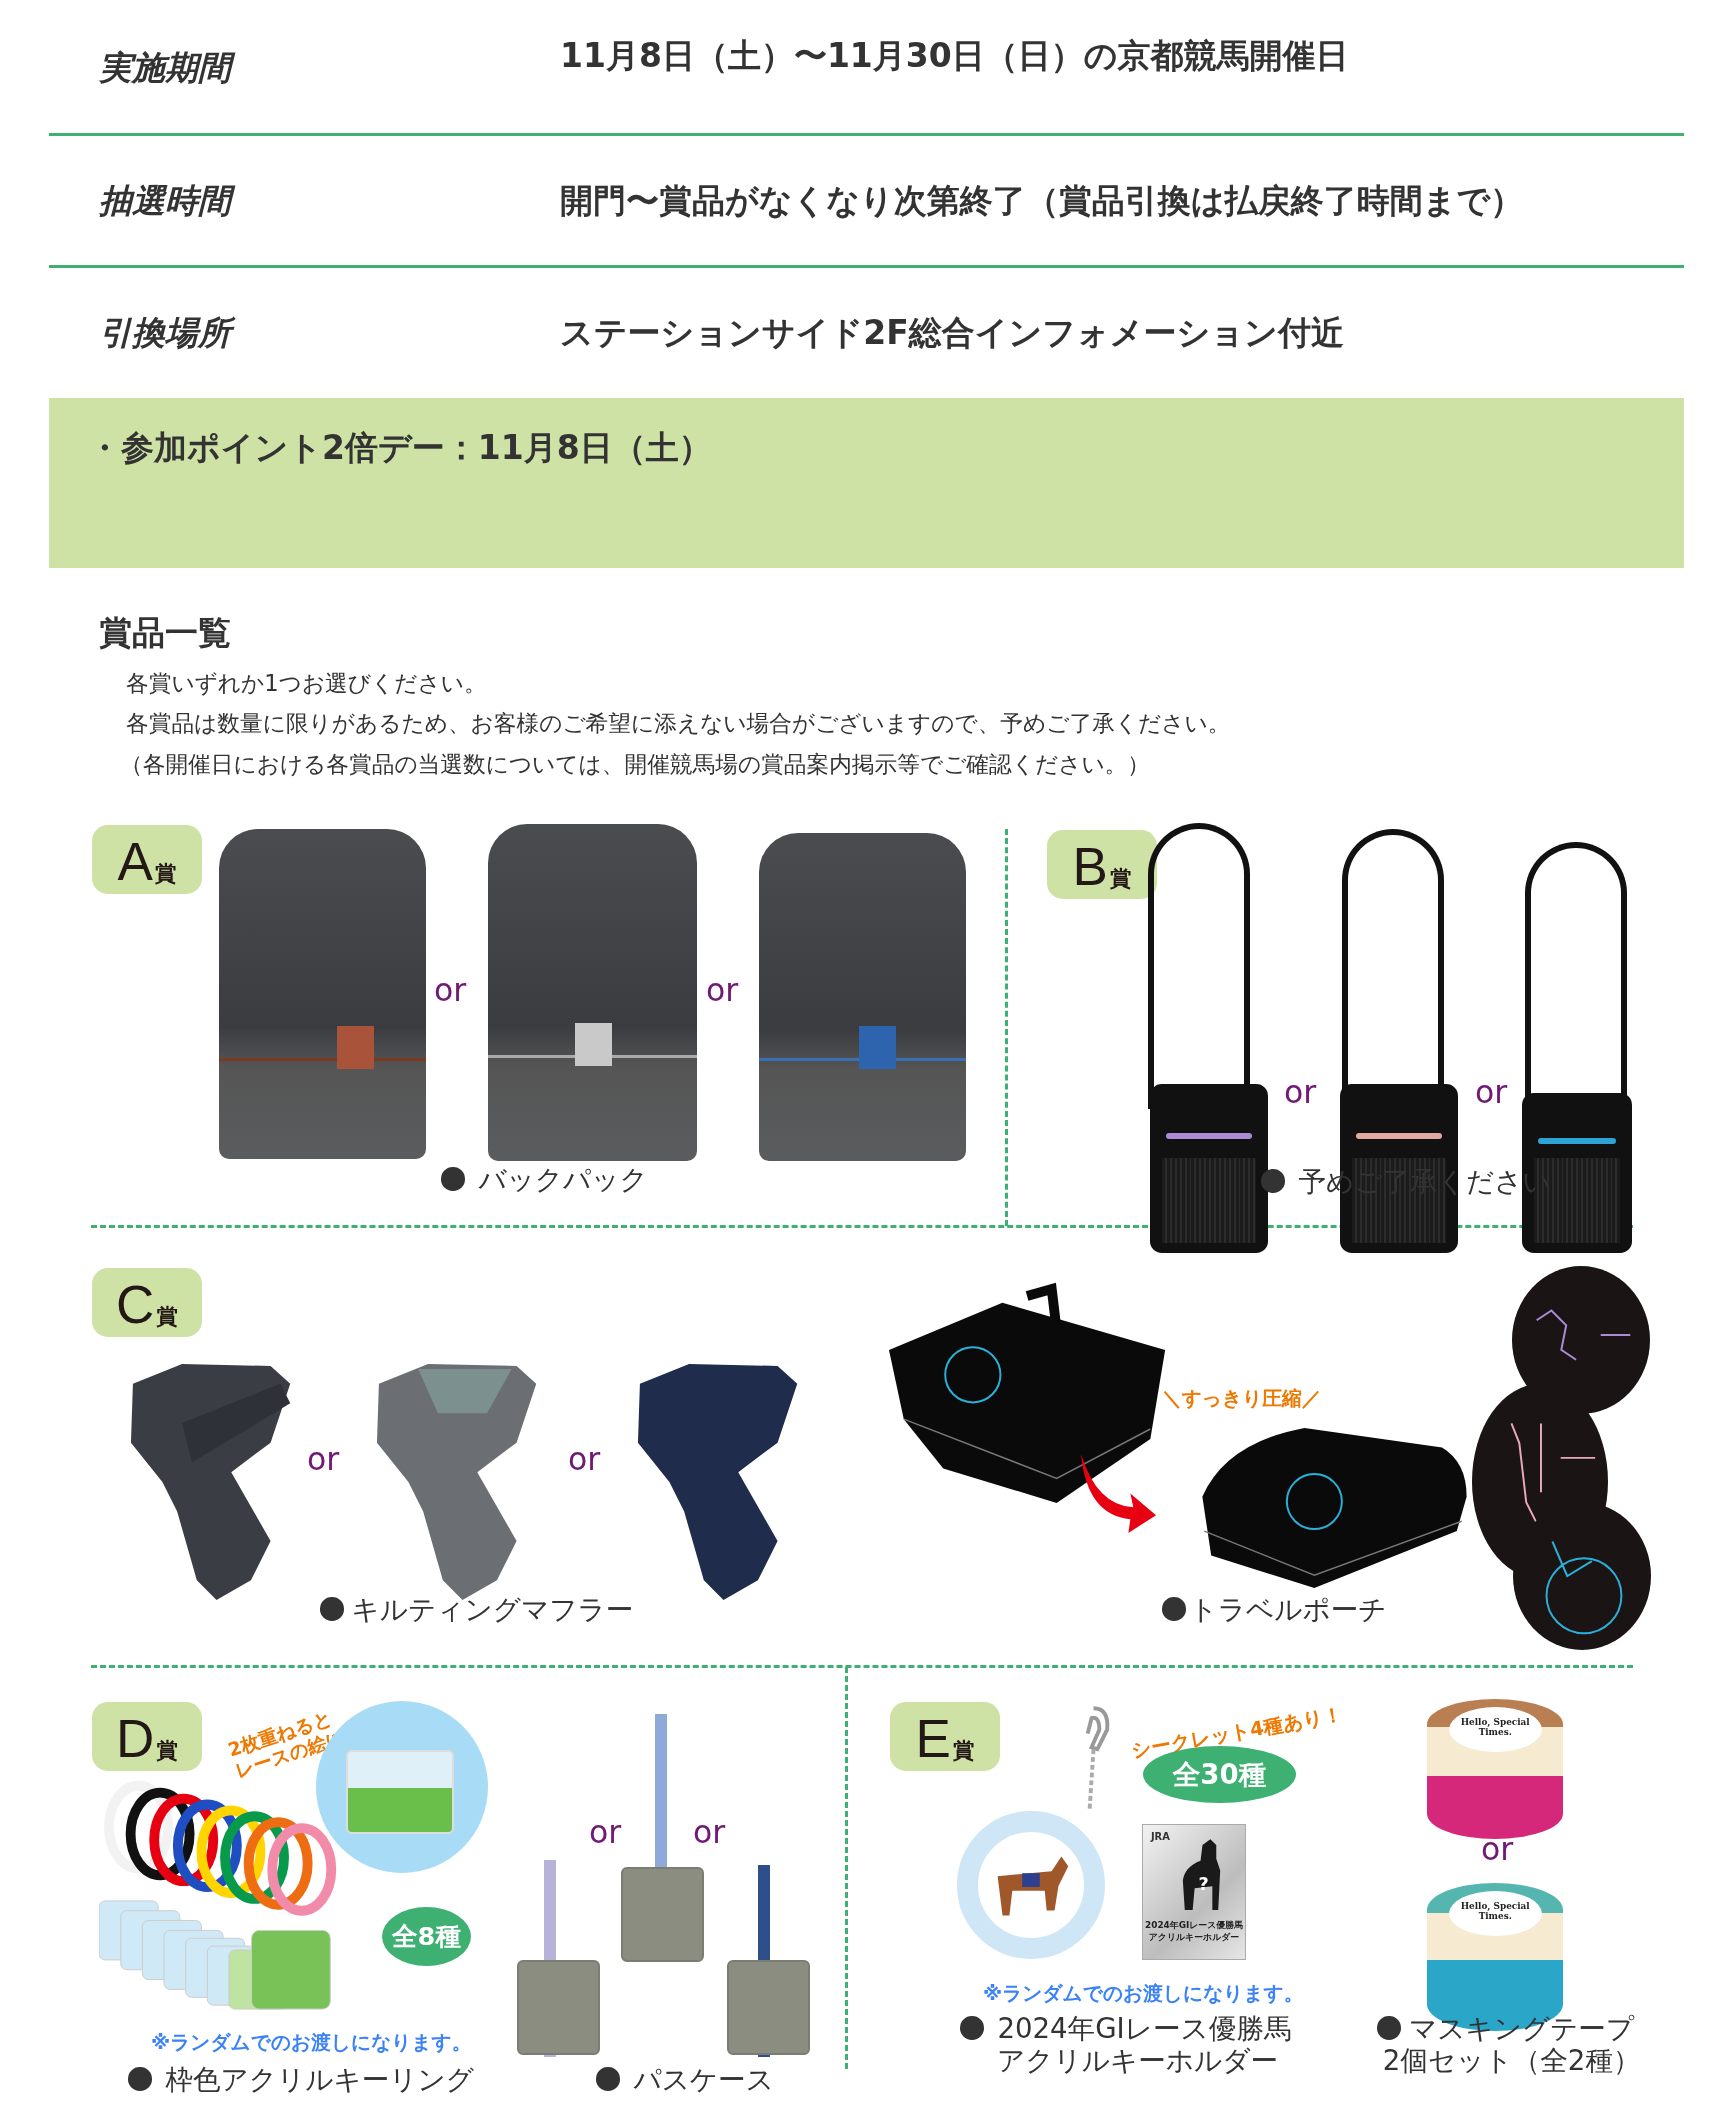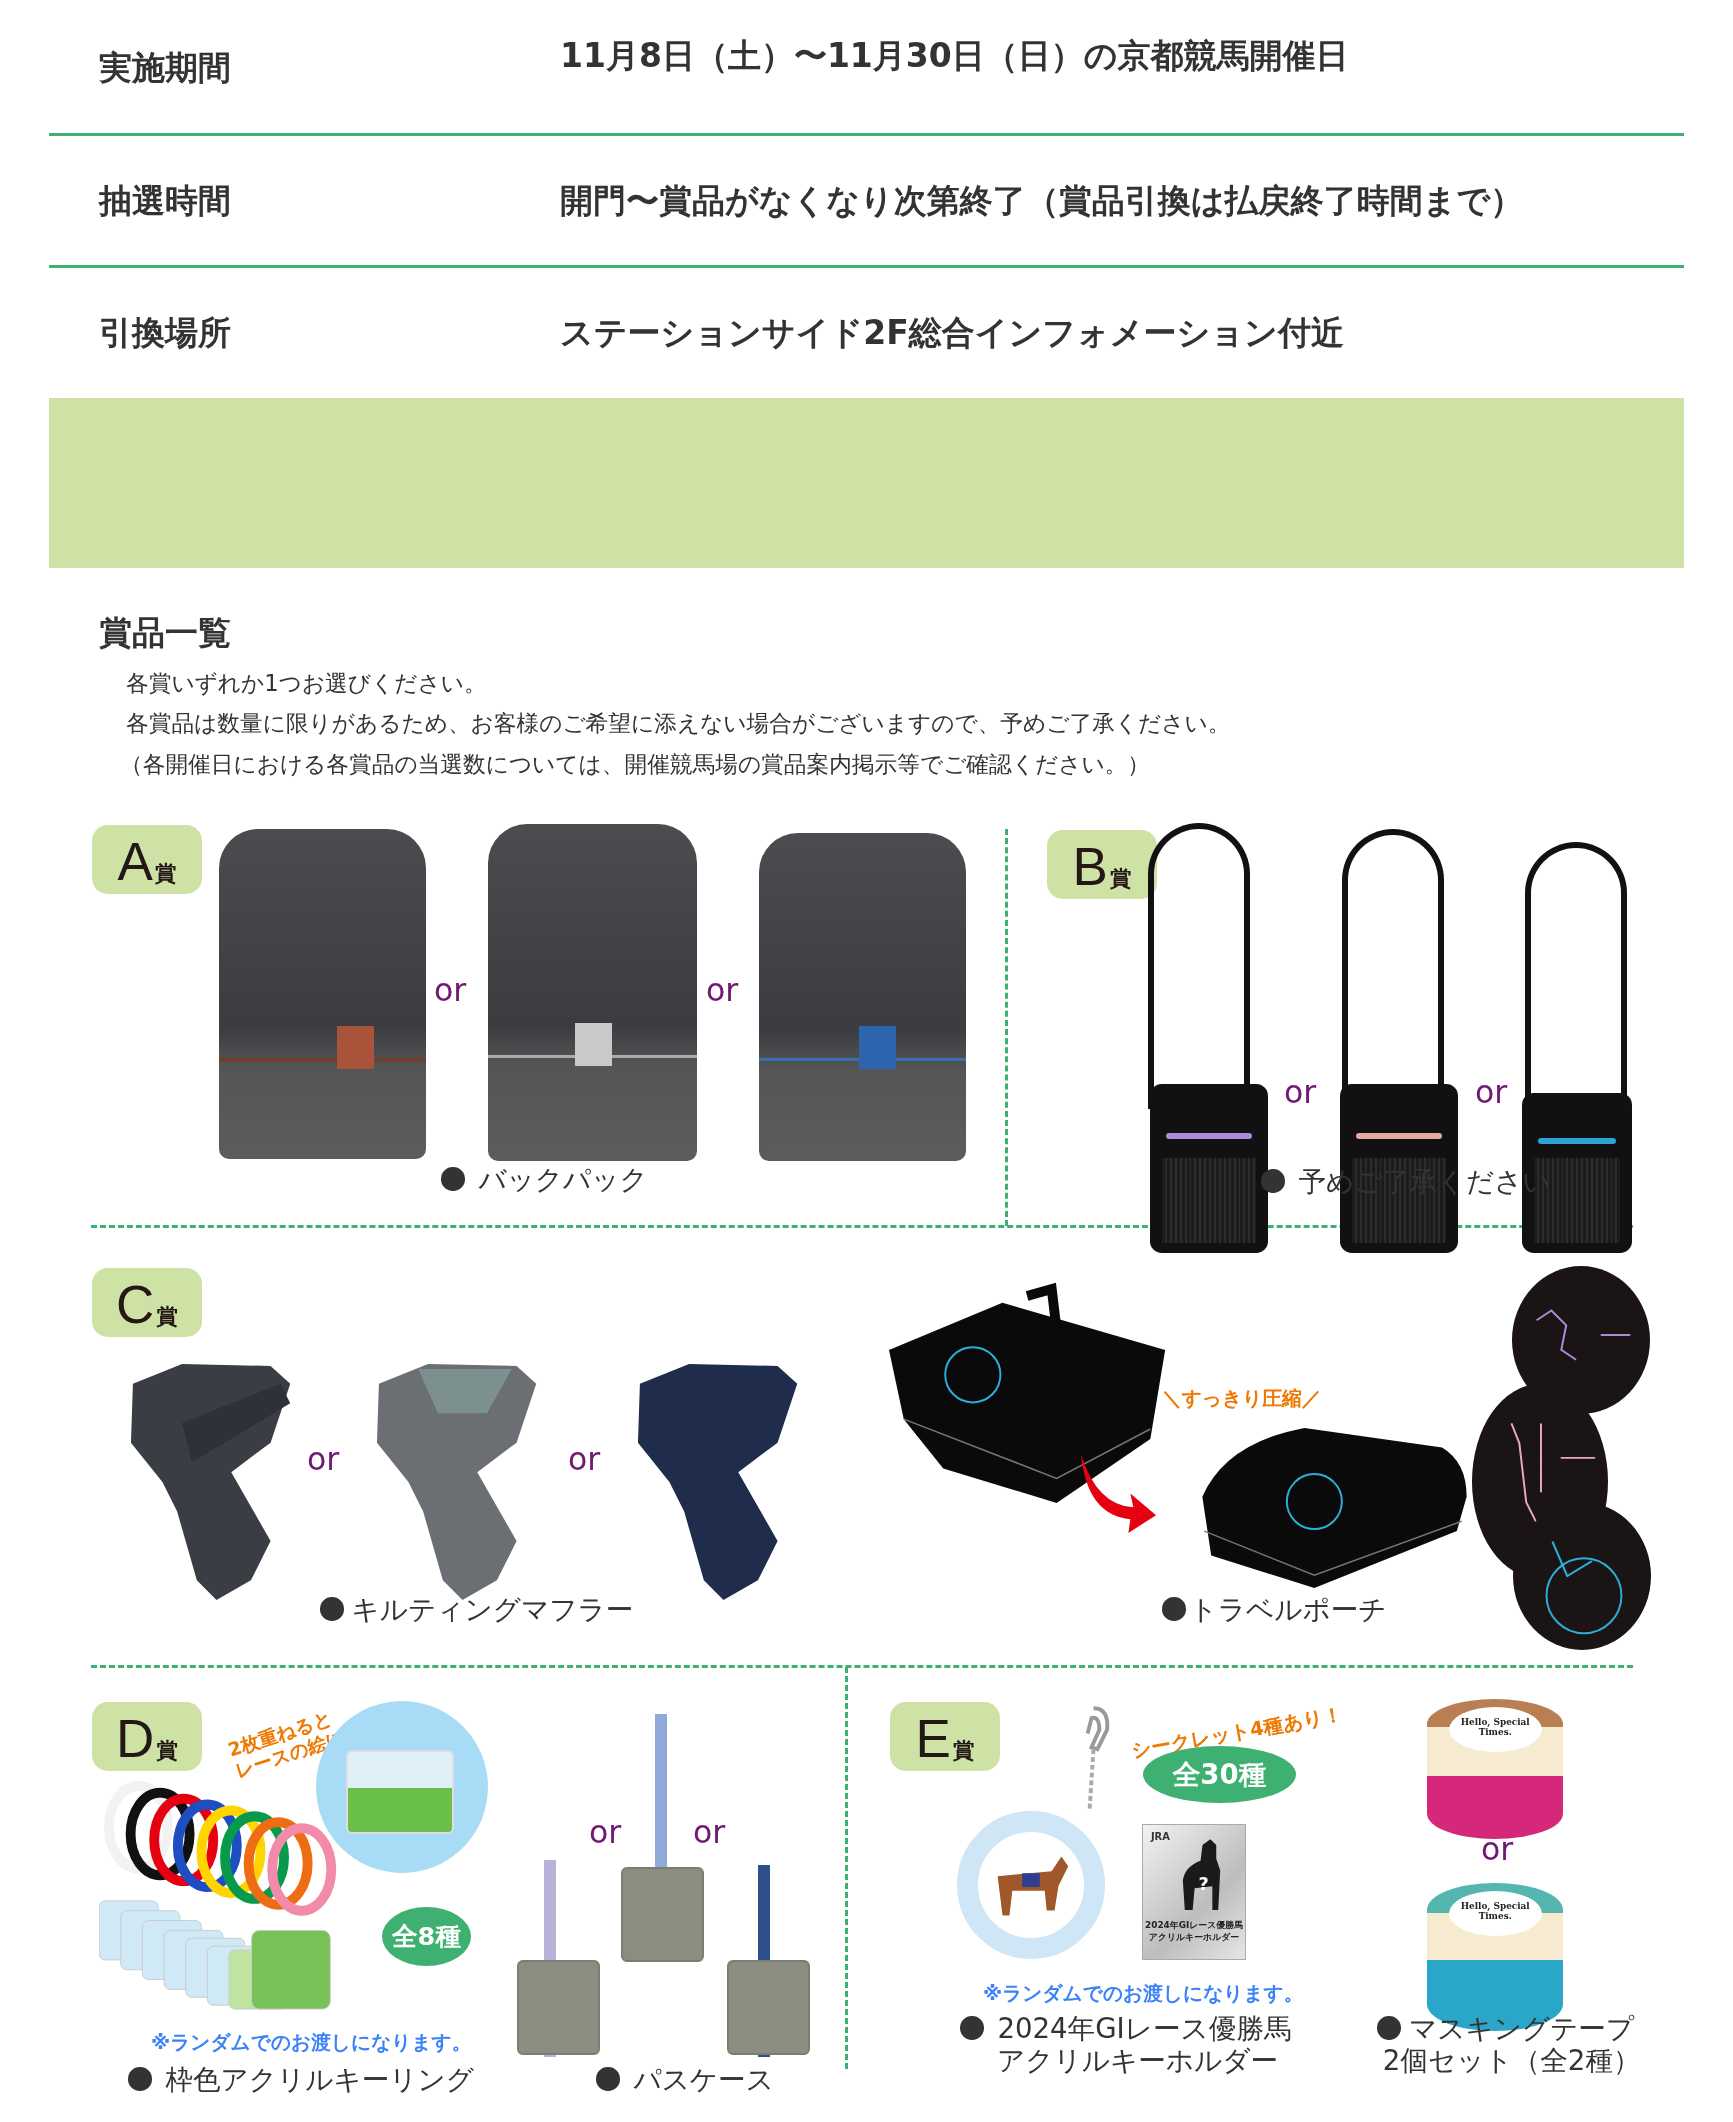--- a/index.html
+++ b/index.html
@@ -1,21 +1,21 @@
 <!DOCTYPE html>
 <html><head>
 <meta charset="utf-8">
 <style>
   * { box-sizing: border-box; margin: 0; padding: 0; }
   html, body { width: 1734px; height: 2123px; background: #ffffff; overflow: hidden; }
   body { position: relative; font-family: "DejaVu Sans", "Liberation Sans", sans-serif; color: #333333; }
   .abs { position: absolute; }
 
   
-  .row-label { position: absolute; left: 99px; font-size: 33px; font-weight: bold; color: #333; line-height: 1; }
+  .row-label { position: absolute; left: 99px; font-size: 33px; font-weight: bold; color: #333; line-height: 1; font-style: italic; }
   .row-value { position: absolute; left: 560px; font-size: 33px; font-weight: bold; color: #333; line-height: 1; white-space: nowrap; }
   .hline { position: absolute; left: 49px; width: 1635px; height: 3px; background: #3db072; }
 
   
   .notice { position: absolute; left: 49px; top: 398px; width: 1635px; height: 170px; background: #cfe2a6; }
   .notice-line { position: absolute; left: 39px; font-size: 33px; font-weight: bold; color: #333; white-space: nowrap; line-height: 1; }
   .notice-note { font-size: 23.6px; font-weight: normal; margin-left: 13.8px; }
 
   
   .prize-heading { position: absolute; left: 99px; top: 611px; font-size: 33px; font-weight: bold; color: #333; }
@@ -66,20 +66,21 @@
 
   <div class="row-label" style="top:184px">抽選時間</div>
   <div class="row-value" style="top:184px">開門〜賞品がなくなり次第終了（賞品引換は払戻終了時間まで）</div>
   <div class="hline" style="top:265px"></div>
 
   <div class="row-label" style="top:316px">引換場所</div>
   <div class="row-value" style="top:316px">ステーションサイド2F総合インフォメーション付近</div>
 </div>
 
 <div class="notice">
+  <div class="notice-line" style="top:33px">・参加ポイント2倍デー：11月8日（土）</div>
 </div>
 
 <div class="prize-heading">賞品一覧</div>
 <div class="prize-sub" style="top:672px">各賞いずれか1つお選びください。</div>
 <div class="prize-sub" style="top:712px">各賞品は数量に限りがあるため、お客様のご希望に添えない場合がございますので、予めご了承ください。</div>
 <div class="prize-sub" style="top:753px;left:120px">（各開催日における各賞品の当選数については、開催競馬場の賞品案内掲示等でご確認ください。）</div>
 
 <div class="dash-v" style="left:1005px;top:829px;height:397px"></div>
 <div class="dash-h" style="left:91px;top:1225px;width:1542px"></div>
 <div class="dash-h" style="left:91px;top:1665px;width:1542px"></div>

